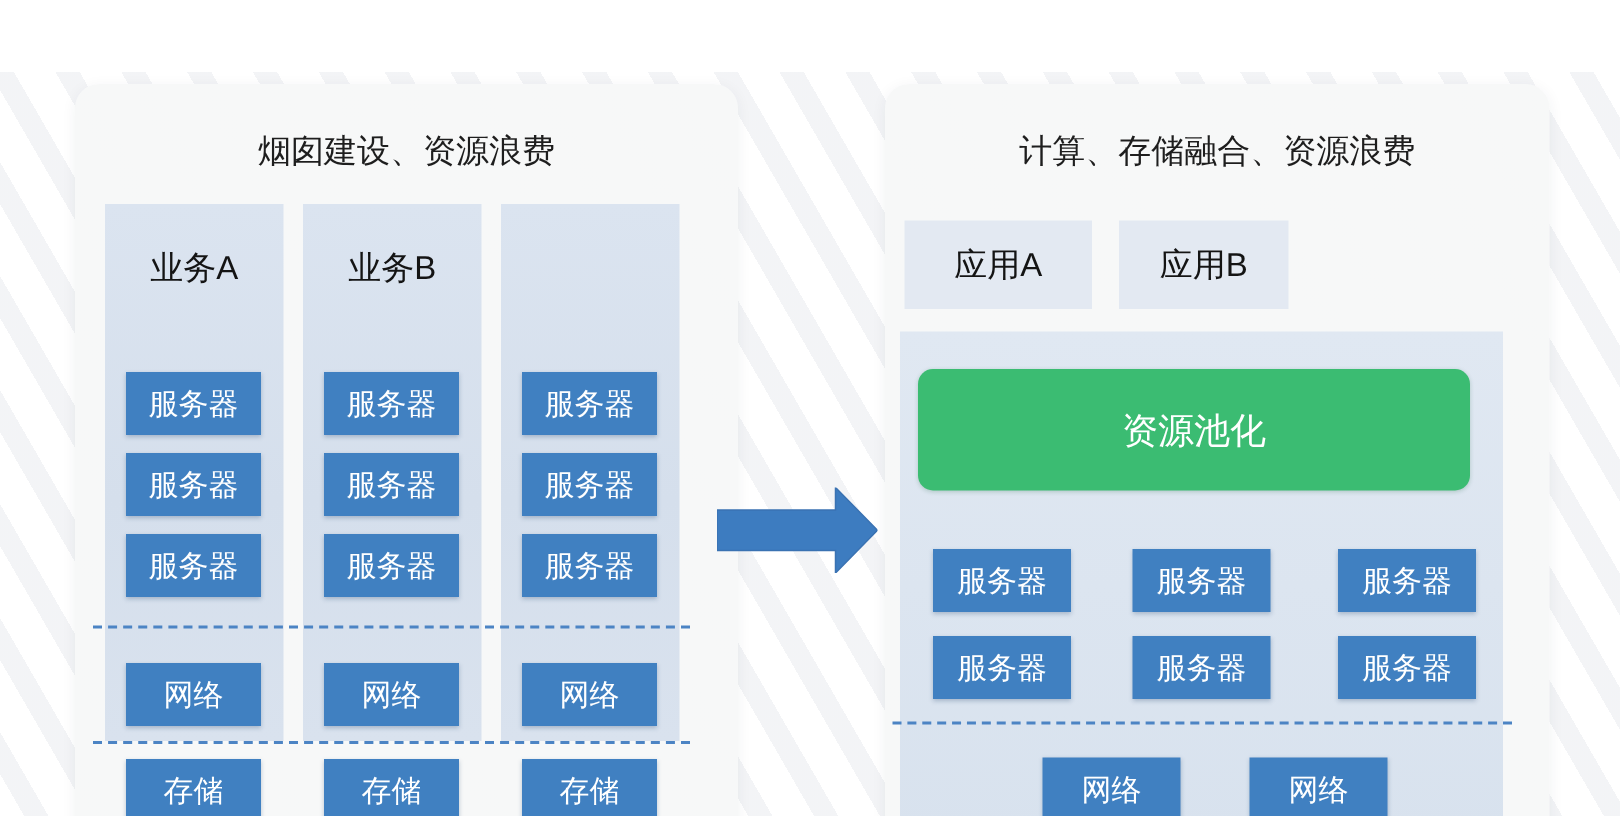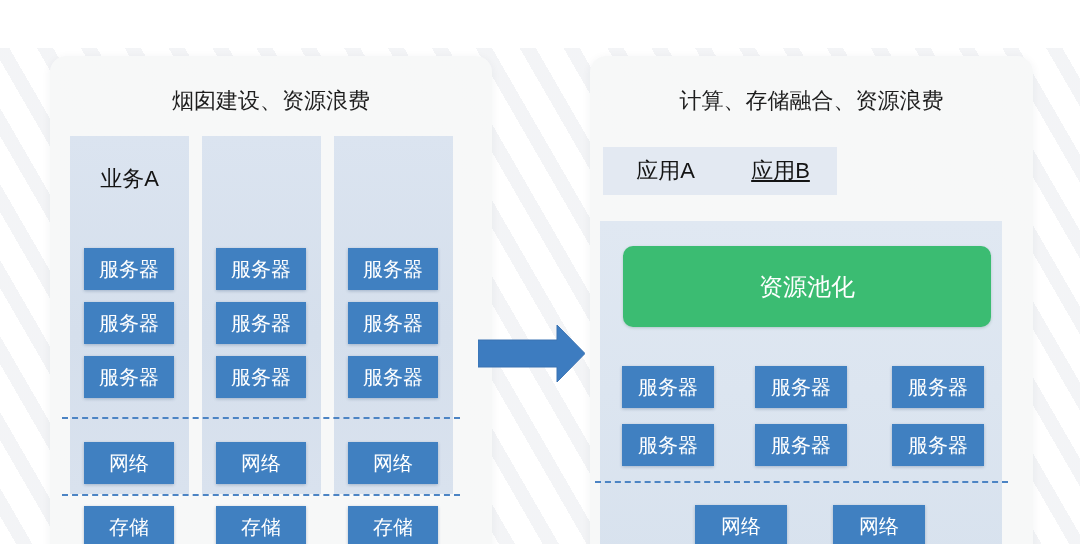--- a/index.html
+++ b/index.html
@@ -50,33 +50,33 @@
   .b1 { top:112px; } .b2 { top:166px; } .b3 { top:220px; }
   .b4 { top:306px; } .b5 { top:370px; }
   .dash {
     position:absolute; height:0;
     border-top:2px dashed #4c84c4;
   }
   .dash.l1 { left:12px; top:361px; width:398px; }
   .dash.l2 { left:12px; top:438px; width:398px; }
   
   .app {
-    position:absolute; top:91px; height:48px;
+    position:absolute; top:91px; height:59px;
     background:#e3e9f2; color:#141414; font-size:22px;
     display:flex; align-items:center; justify-content:center;
   }
   .app.a1 { left:13px;  width:125px; }
-  .app.a2 { left:134px; width:113px;text-decoration:underline; }
+  .app.a2 { left:156px; width:113px; }
   .app.a3 { left:284px; width:125px; }
   .pool-container {
     position:absolute; left:10px; top:165px; width:402px; height:340px;
     background:linear-gradient(180deg,#e0e8f2 0%,#d8e2ee 100%);
   }
   .pool {
-    position:absolute; left:23px; top:25px; width:368px; height:81px;
+    position:absolute; left:12px; top:25px; width:368px; height:81px;
     background:#3bbc72; border-radius:10px;
     color:#ffffff; font-size:24px;
     display:flex; align-items:center; justify-content:center;
     box-shadow:0 1px 3px rgba(20,90,55,0.22);
   }
   .rsrv { position:absolute; width:92px; height:42px; }
   .r1c1 { left:22px;  top:145px; } .r1c2 { left:155px; top:145px; } .r1c3 { left:292px; top:145px; }
   .r2c1 { left:22px;  top:203px; } .r2c2 { left:155px; top:203px; } .r2c3 { left:292px; top:203px; }
   .dash.r1 { left:5px; top:425px; width:413px; }
   .rnet { position:absolute; width:92px; height:42px; }
@@ -95,20 +95,21 @@
     <div class="col c1">
       <div class="col-header">业务A</div>
       <div class="bbox b1">服务器</div>
       <div class="bbox b2">服务器</div>
       <div class="bbox b3">服务器</div>
       <div class="bbox b4">网络</div>
       <div class="bbox b5">存储</div>
     </div>
 
     <div class="col c2">
+      <div class="col-header">业务B</div>
       <div class="bbox b1">服务器</div>
       <div class="bbox b2">服务器</div>
       <div class="bbox b3">服务器</div>
       <div class="bbox b4">网络</div>
       <div class="bbox b5">存储</div>
     </div>
 
     <div class="col c3">
       <div class="bbox b1">服务器</div>
       <div class="bbox b2">服务器</div>

